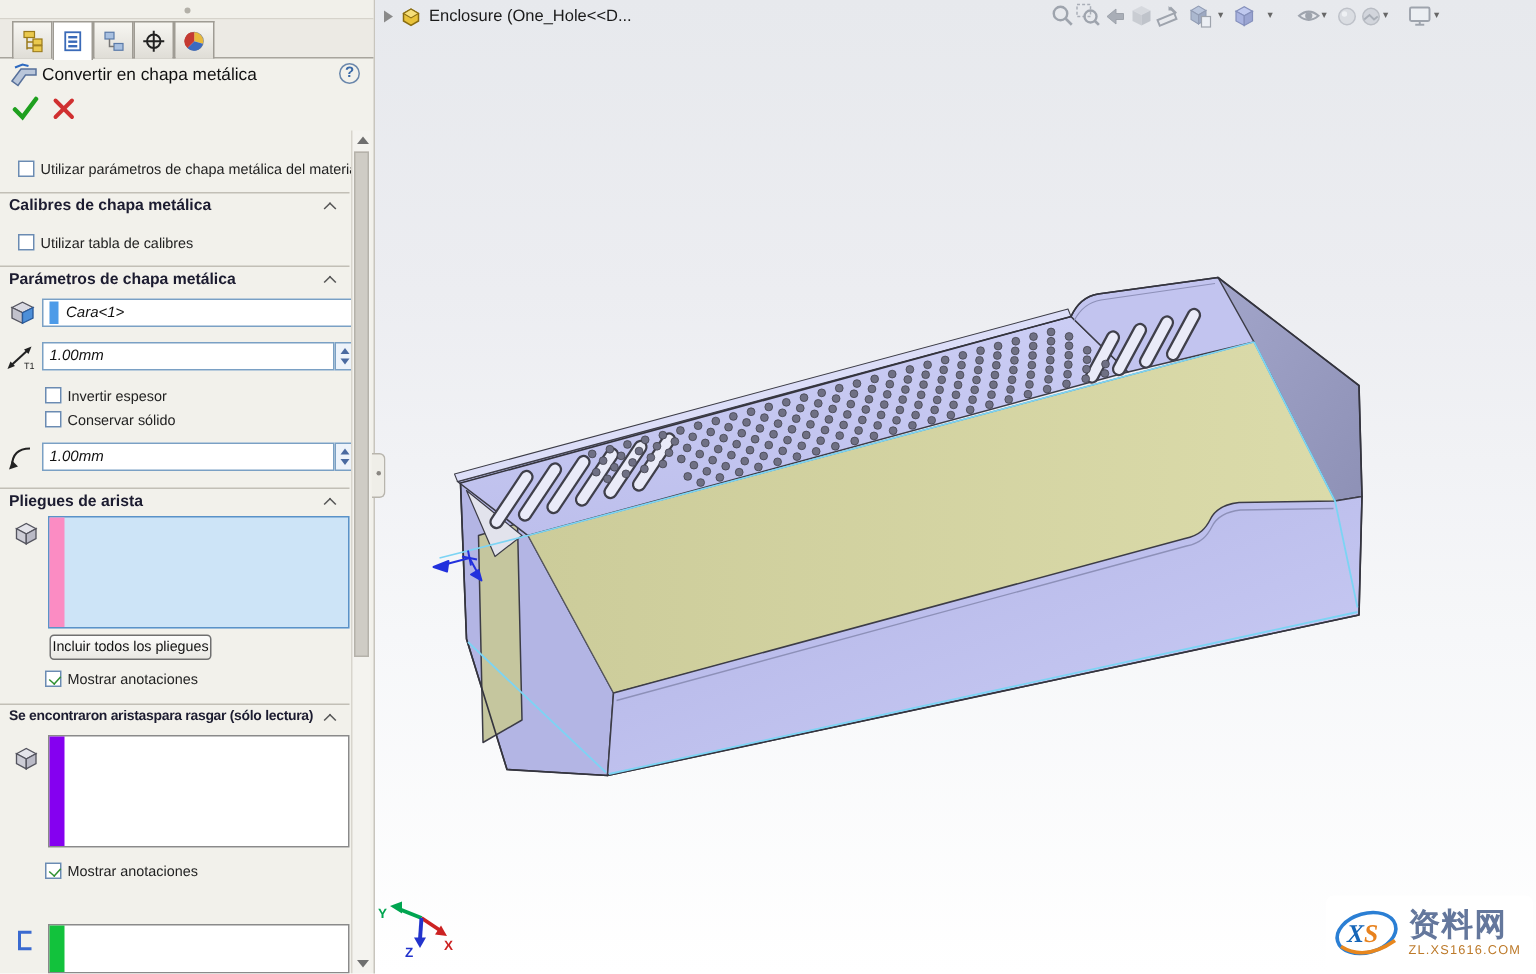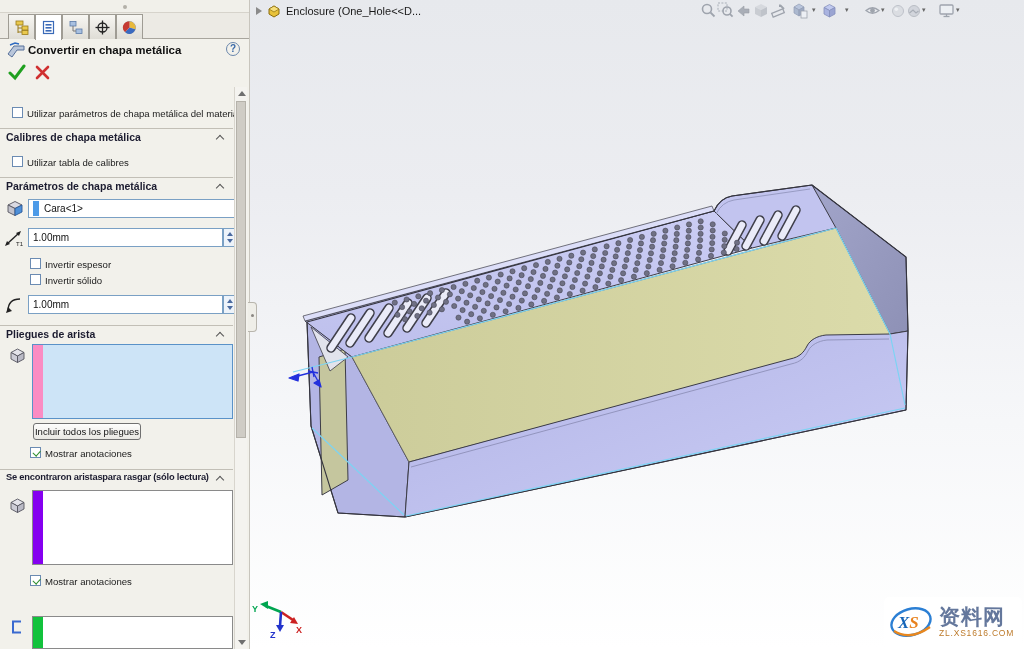--- a/index.html
+++ b/index.html
@@ -29,33 +29,33 @@
 
   
   #panel { left:0; top:0; width:250px; height:649px; background:#f2f1eb; border-right:1px solid #c8c5bd; overflow:hidden; }
   #panel-strip { left:0; top:0; width:250px; height:13px; background:#f1f0ea; border-bottom:1px solid #d6d3cb; }
   #strip-dot { left:123px; top:5px; width:4px; height:4px; border-radius:50%; background:#b3b0a8; }
   #tabbar { left:0; top:13px; width:250px; height:26px; background:#eceae4; border-bottom:1px solid #a8a59d; }
   .tab { position:absolute; top:1px; width:27px; height:25px; border:1px solid #9f9c94; border-bottom:none;
     background:linear-gradient(#f7f6f2,#dfddd6); display:flex; align-items:center; justify-content:center; }
   .tab.active { background:#fff; height:26px; z-index:2; }
   #pm-title-row { left:0; top:41px; width:250px; height:20px; }
-  #pm-title { position:absolute; left:28px; top:3px; font-size:11.5px; font-weight:bold; color:#111; }
+  #pm-title { position:absolute; left:28px; top:3px; font-size:11.5px; font-weight:normal; color:#111; }
   #help-circle { position:absolute; left:226px; top:1px; width:14px; height:14px; border:1.4px solid #6a87ab; border-radius:50%;
     color:#3a6aa8; font-size:10px; font-weight:bold; text-align:center; line-height:12px; }
   .sec-h { position:absolute; left:0; width:233px; height:17px; border-top:1px solid #c2bfb6; padding:2px 0 0 6px;
     font-size:10.5px; font-weight:bold; color:#1c1c30; white-space:nowrap; }
   .sec-h.small { font-size:9.3px; letter-spacing:-.2px; }
   .chev { position:absolute; right:10px; top:7px; width:6px; height:6px; border-top:1.6px solid #555; border-right:1.6px solid #555; transform:rotate(-45deg); }
   .cb { position:absolute; width:11px; height:11px; background:#fff; border:1px solid #6b8bb2; }
   .cb.checked::after { content:""; position:absolute; left:1.5px; top:1.5px; width:6px; height:3.5px;
     border-left:1.8px solid #2e8f2e; border-bottom:1.8px solid #2e8f2e; transform:rotate(-48deg); }
   .cb-label { position:absolute; font-size:9.6px; color:#222; white-space:nowrap; }
   .fld { position:absolute; background:#fff; border:1px solid #7aa0c4; height:19px; font-size:10px; color:#111;
-    display:flex; align-items:center; padding-left:4px; }
+    display:flex; align-items:center; padding-left:4px;font-style:italic; }
   .spin { position:absolute; width:12px; height:19px; border:1px solid #7aa0c4; background:#edf3fa; }
   .spin i { position:absolute; left:2.5px; width:0; height:0; border-left:3px solid transparent; border-right:3px solid transparent; }
   .spin .up { top:3px; border-bottom:4px solid #4a6aa0; }
   .spin .dn { bottom:3px; border-top:4px solid #4a6aa0; }
   .selstrip { width:6px; height:15px; background:#4d9be8; margin-right:5px; }
   .listbox { position:absolute; left:32px; width:201px; display:flex; }
   .lstrip { width:10px; height:100%; }
   .btn { position:absolute; left:33px; width:108px; height:17px; background:linear-gradient(#fdfdfc,#e9e8e3);
     border:1px solid #707070; border-radius:3px; font-size:9.5px; color:#111; text-align:center; line-height:15px; white-space:nowrap; }
   
@@ -529,21 +529,21 @@
   <div class="fld" style="left:28px;top:228px;width:195px">
     <span>1.00mm</span>
   </div>
   <div class="spin" style="left:223px;top:228px">
       <i class="up"></i>
       <i class="dn"></i>
     </div>
   <span class="cb" style="left:30px;top:258px"></span>
   <span class="cb-label" style="left:45px;top:259px">Invertir espesor</span>
   <span class="cb" style="left:30px;top:274px"></span>
-  <span class="cb-label" style="left:45px;top:275px">Invertir sólido</span>
+  <span class="cb-label" style="left:45px;top:275px">Conservar sólido</span>
   <svg class="abs" style="left:4px;top:295px" width="20" height="20">
     <path d="M4,16 Q4,4 16,4" fill="none" stroke="#222" stroke-width="1.4"></path>
     <polygon points="2,18 8,16 4,12" fill="#222"></polygon>
   </svg>
   <div class="fld" style="left:28px;top:295px;width:195px">
     <span>1.00mm</span>
   </div>
   <div class="spin" style="left:223px;top:295px">
       <i class="up"></i>
       <i class="dn"></i>

